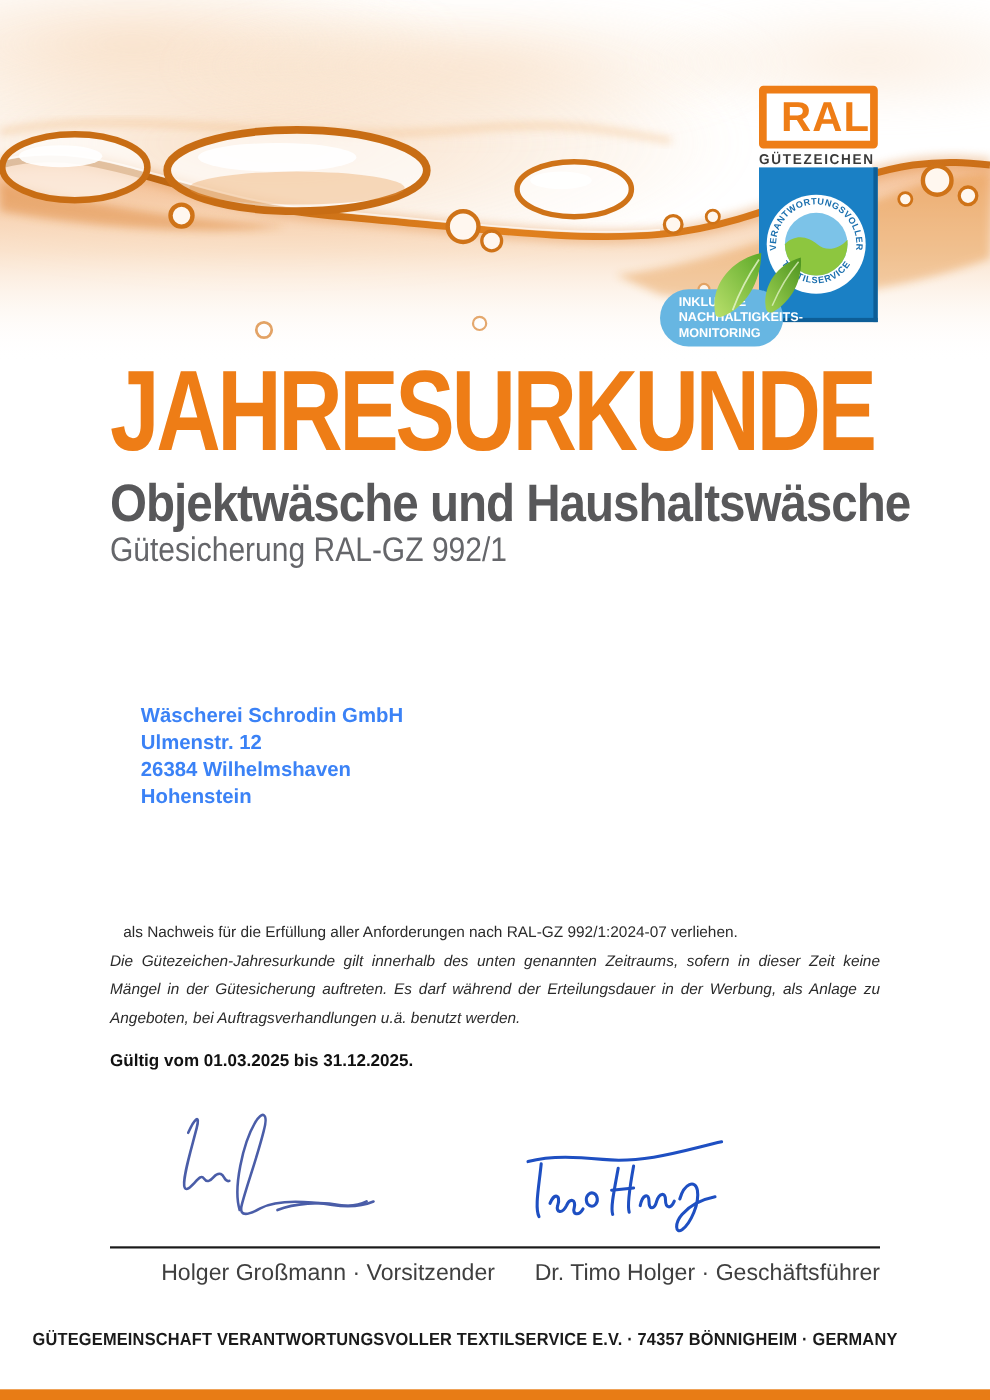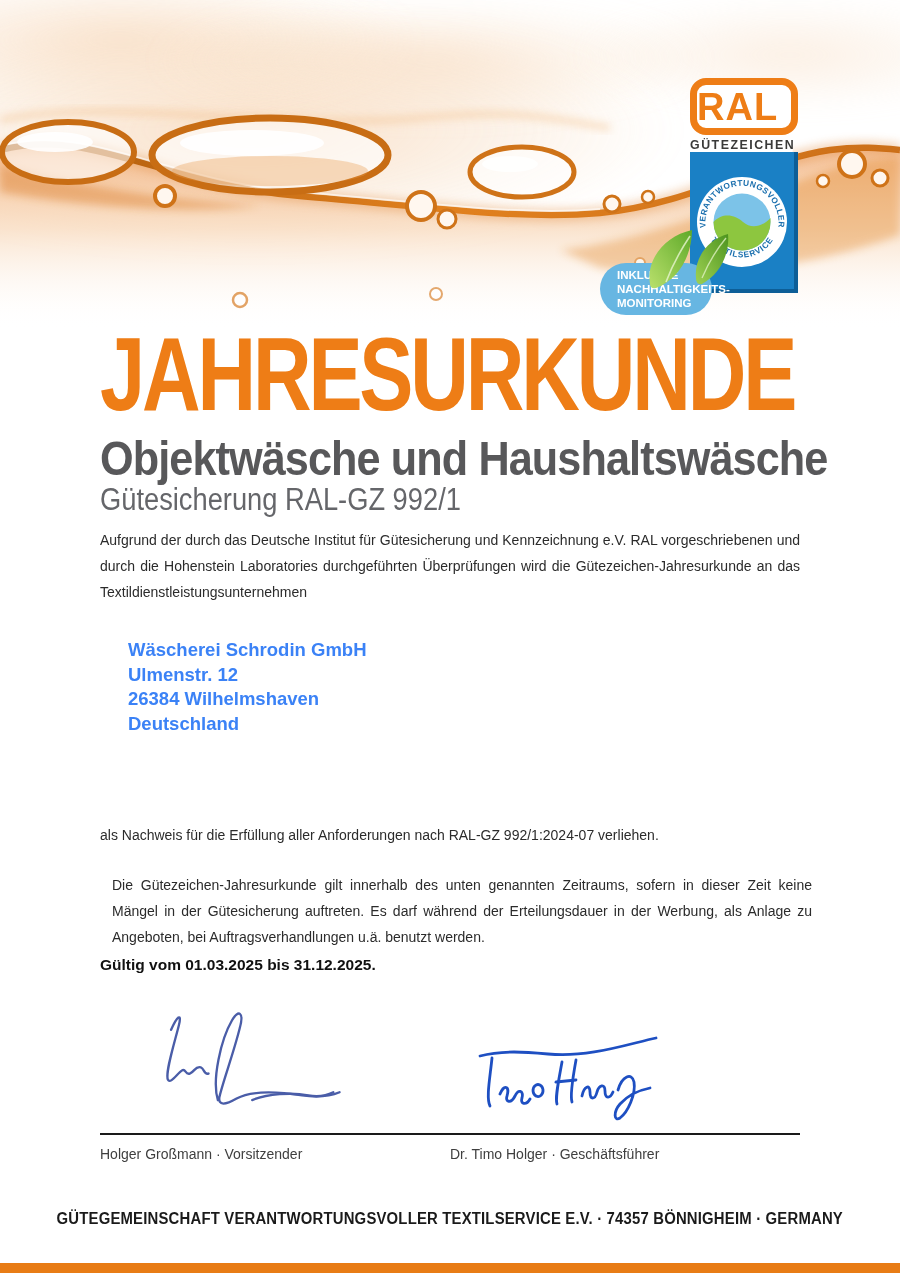--- a/index.html
+++ b/index.html
@@ -6,22 +6,22 @@
   .page{
     position:relative;width:900px;height:1273px;margin:0 auto;
     background:#ffffff;overflow:hidden;
     font-family:"Liberation Sans",sans-serif;color:#2f2f2f;
   }
   
   .wave-svg{position:absolute;left:0;top:0;width:900px;height:330px;}
   
   .ral-box{
     position:absolute;left:690px;top:78px;width:108px;height:57px;
-    border:7px solid #ee7d16;border-radius:16px;box-sizing:border-box;
-    display:flex;align-items:center;justify-content:flex-start;background:#fff;
+    border:7px solid #ee7d16;border-radius:4px;box-sizing:border-box;
+    display:flex;align-items:center;justify-content:flex-end;background:#fff;
   }
   .ral-box span{font-size:38px;font-weight:bold;color:#ee7d16;letter-spacing:1px;line-height:1;}
   .ral-sub{
     position:absolute;left:690px;top:137px;width:108px;text-align:center;
     font-size:13px;font-weight:600;color:#3a3a39;letter-spacing:1.6px;
     transform:scaleX(.95);transform-origin:left top;white-space:nowrap;background:#fff;
   }
   
   .emblem{position:absolute;left:690px;top:152px;width:108px;height:141px;}
   
@@ -55,24 +55,24 @@
   .para-usage{top:860px;}
   .recipient{
     position:absolute;left:128px;top:638px;
     font-size:18.5px;line-height:24.5px;font-weight:bold;color:#3b82f6;
   }
   .validity{position:absolute;left:100px;top:956px;font-size:15.5px;font-weight:bold;color:#111;}
   
   .sig-svg{position:absolute;left:100px;top:1000px;width:700px;height:140px;}
   .sig-rule{position:absolute;left:100px;top:1133px;width:700px;height:2px;background:#1a1a1a;}
   .sig-names{position:absolute;left:100px;top:1146px;width:700px;display:flex;}
-  .sig-names .half{width:350px;text-align:left;font-size:14px;color:#3f3f3f;}
+  .sig-names .half{width:350px;text-align:right;font-size:21px;color:#3f3f3f;}
   
   .footer-line{
-    position:absolute;left:0;top:1210px;width:900px;text-align:center;
+    position:absolute;left:0;top:1210px;width:751px;text-align:center;
     font-size:16px;font-weight:bold;color:#1a1a1a;letter-spacing:.2px;
   }
   .footer-line .inner{display:inline-block;transform:scaleX(.93);transform-origin:center top;white-space:nowrap;}
   .footer-bar{position:absolute;left:0;bottom:0;width:900px;height:10px;background:#e87c15;}
 </style>
 </head>
 <body>
 
 <div class="page">
 
@@ -188,31 +188,30 @@
     <path d="M10,58 C6,34 24,10 52,4 C52,30 38,54 16,62 C12,63 10,61 10,58 Z" fill="url(#leafG)"></path>
     <path d="M26,56 C32,40 42,22 50,10" stroke="#e8f5cf" stroke-width="1.6" fill="none" opacity=".8"></path>
     <path d="M56,52 C54,34 66,14 88,8 C90,28 80,48 62,58 C58,59 56,56 56,52 Z" fill="url(#leafG2)"></path>
     <path d="M62,52 C68,38 76,24 86,12" stroke="#dff0c0" stroke-width="1.4" fill="none" opacity=".8"></path>
   </svg>
 
   <h1 class="title" style="margin:0;">JAHRESURKUNDE</h1>
   <h2 class="subtitle" style="margin:0;">Objektwäsche und Haushaltswäsche</h2>
   <div class="standard">Gütesicherung RAL-GZ 992/1</div>
 
-  <p class="para para-intro" style="margin:0;">Aufgrund der durch das Deutsche Institut für Gütesicherung und Kennzeichnung e.V. RAL vorgeschriebenen und durch die Hohenstein Laboratories durchgeführten Überprüfungen wird die Gütezeichen-Jahresurkunde an das Textildienstleistungsunternehmen</p>
 
   <div class="recipient">
     <div>Wäscherei Schrodin GmbH</div>
     <div>Ulmenstr. 12</div>
     <div>26384 Wilhelmshaven</div>
-    <div>Deutschland</div>
-  </div>
-
-  <p class="para para-award" style="margin:0;">als Nachweis für die Erfüllung aller Anforderungen nach RAL-GZ 992/1:2024-07 verliehen.</p>
-  <p class="para para-usage" style="margin:12px;">Die Gütezeichen-Jahresurkunde gilt innerhalb des unten genannten Zeitraums, sofern in dieser Zeit keine Mängel in der Gütesicherung auftreten. Es darf während der Erteilungsdauer in der Werbung, als Anlage zu Angeboten, bei Auftragsverhandlungen u.ä. benutzt werden.</p>
+    <div>Hohenstein</div>
+  </div>
+
+  <p class="para para-award" style="margin:12px;">als Nachweis für die Erfüllung aller Anforderungen nach RAL-GZ 992/1:2024-07 verliehen.</p>
+  <p class="para para-usage" style="margin:0;font-style:italic;">Die Gütezeichen-Jahresurkunde gilt innerhalb des unten genannten Zeitraums, sofern in dieser Zeit keine Mängel in der Gütesicherung auftreten. Es darf während der Erteilungsdauer in der Werbung, als Anlage zu Angeboten, bei Auftragsverhandlungen u.ä. benutzt werden.</p>
 
   <div class="validity">Gültig vom 01.03.2025 bis 31.12.2025.</div>
 
   <svg class="sig-svg" viewBox="0 0 700 140">
 
     <g transform="translate(43,8) scale(0.78)" stroke="#4a5da8" stroke-width="3" fill="none" stroke-linecap="round">
       <path d="M36,28 C44,10 50,6 46,22 C40,46 28,84 32,92 C35,98 44,84 50,80 C55,77 54,86 60,84 C66,82 67,74 74,76 C79,78 78,86 84,84"></path>
       <path d="M96,118 C88,92 100,40 114,16 C122,2 130,4 124,26 C116,58 102,96 98,114 C96,126 106,124 120,116 C142,104 178,108 204,112 C224,115 240,113 252,108"></path>
       <path d="M140,118 C160,110 190,108 212,112 C224,114 236,112 244,108"></path>
     </g>

